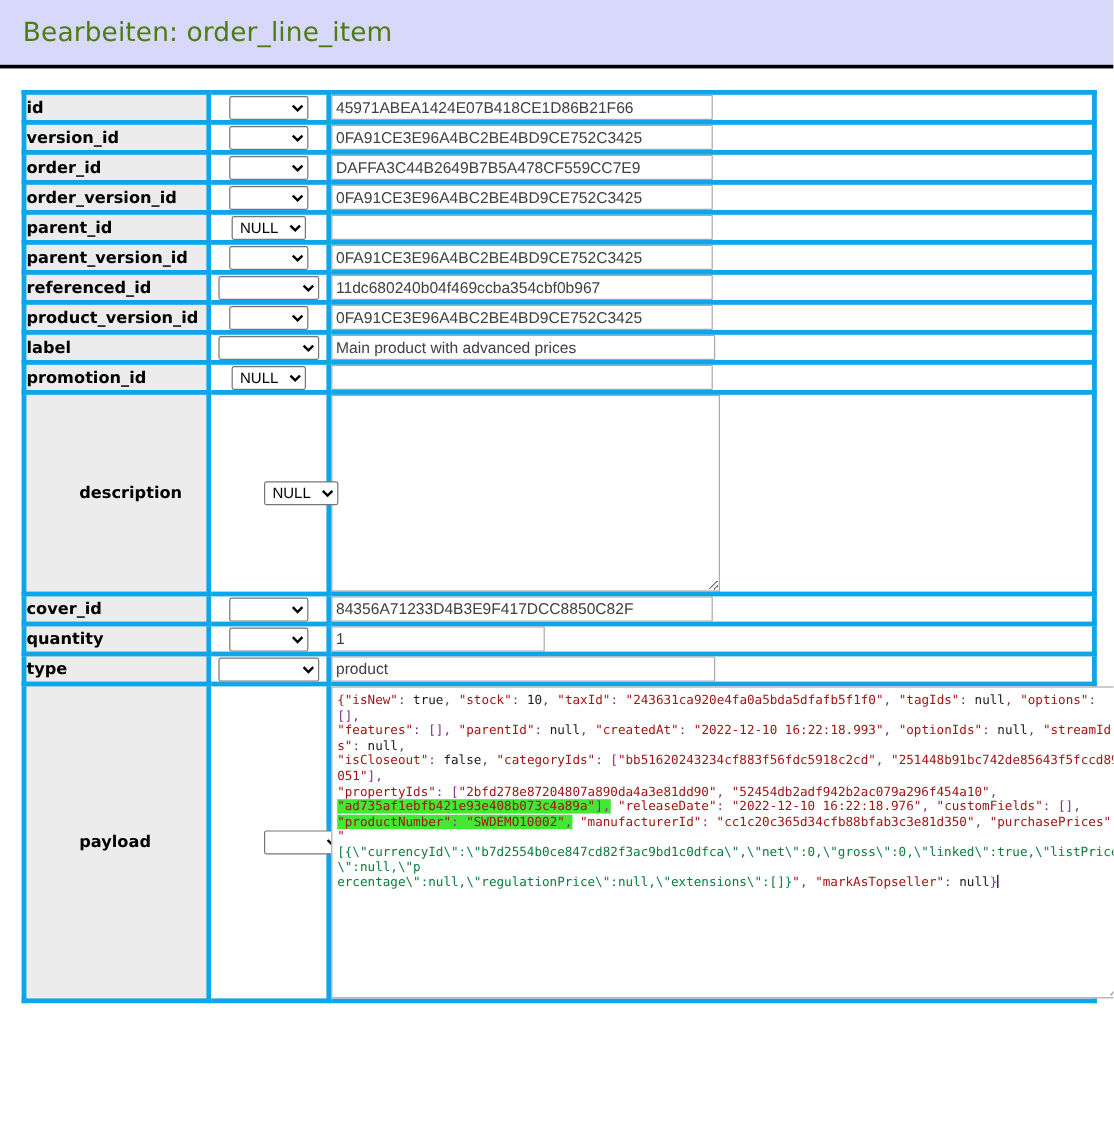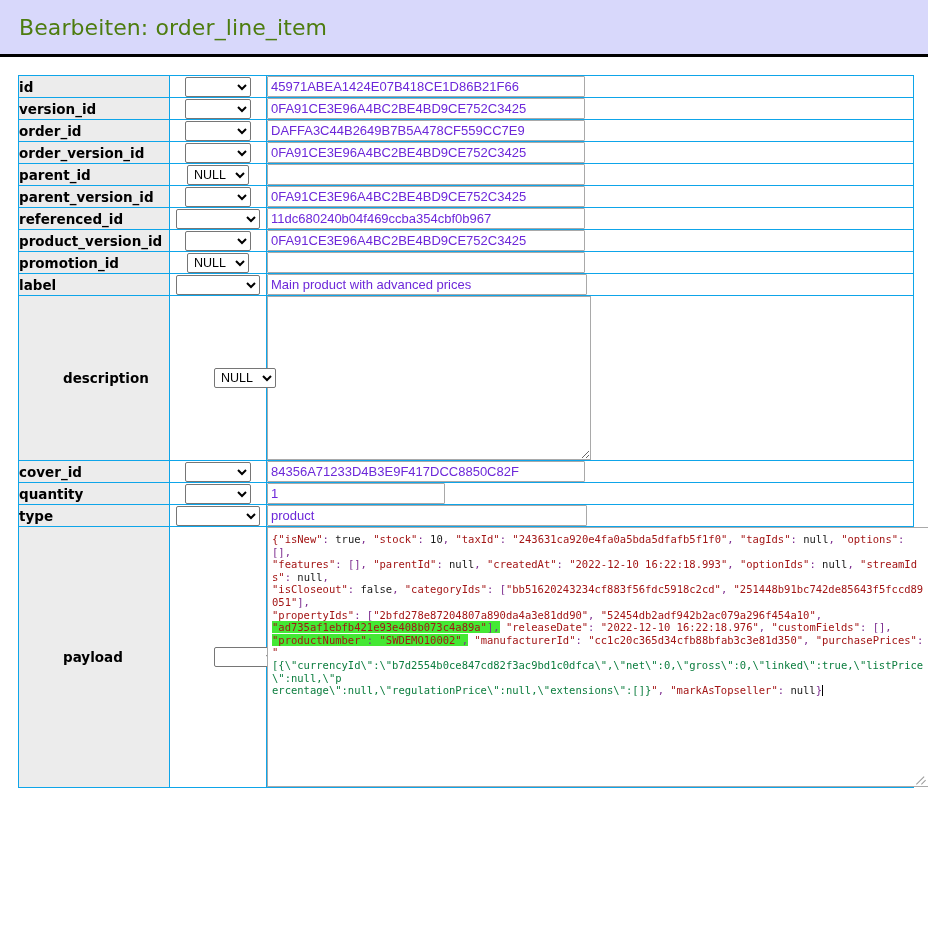--- a/index.html
+++ b/index.html
@@ -39,21 +39,21 @@
   .form-wrap {
     padding: 18px 14px 0 18px;
     box-sizing: border-box;
   }
   table.edit-table {
     border-collapse: collapse;
     width: 896px;
     table-layout: fixed;
   }
   table.edit-table td {
-    border: 1px solid #0ea5e9;
+    border: 4px solid #0ea5e9;
     padding: 0;
     vertical-align: middle;
   }
   td.col-name {
     width: 150px;
     background: #ececec;
     font-weight: bold;
     font-size: 13.5px;
     padding: 5px 0 5px 7px;
     font-family: "DejaVu Sans", sans-serif;
@@ -91,21 +91,21 @@
   select.fn.wider { width: 84px; }
 
   input.val {
     font-family: "Liberation Sans", sans-serif;
     font-size: 13px;
     height: 21px;
     box-sizing: border-box;
     border: 1px solid #a9a9a9;
     border-radius: 1px;
     background: #ffffff;
-    color: #6d28d9;
+    color: #404040;
     padding: 1px 3px;
   }
   input.w-long  { width: 318px; }
   input.w-short { width: 178px; }
   input.w-mid   { width: 320px; }
 
   textarea.val {
     font-family: "Liberation Sans", sans-serif;
     font-size: 13px;
     border: 1px solid #a9a9a9;
@@ -260,36 +260,36 @@
         <td class="col-name">product_version_id</td>
         <td class="col-func">
           <select class="fn wide"><option></option></select>
         </td>
         <td class="col-val">
           <input class="val w-long" type="text" value="0FA91CE3E96A4BC2BE4BD9CE752C3425" style="">
         </td>
       </tr>
 
       <tr>
+        <td class="col-name">label</td>
+        <td class="col-func">
+          <select class="fn wider"><option></option></select>
+        </td>
+        <td class="col-val">
+          <input class="val w-mid" type="text" value="Main product with advanced prices" style="">
+        </td>
+      </tr>
+
+      <tr>
         <td class="col-name">promotion_id</td>
         <td class="col-func">
           <select class="fn narrow"><option>NULL</option></select>
         </td>
         <td class="col-val">
           <input class="val w-long" type="text" value="" style="">
-        </td>
-      </tr>
-
-      <tr>
-        <td class="col-name">label</td>
-        <td class="col-func">
-          <select class="fn wider"><option></option></select>
-        </td>
-        <td class="col-val">
-          <input class="val w-mid" type="text" value="Main product with advanced prices" style="">
         </td>
       </tr>
 
       <tr class="tall">
         <td class="col-name">description</td>
         <td class="col-func">
           <select class="fn narrow"><option>NULL</option></select>
         </td>
         <td class="col-val">
           <textarea class="val desc" style=""></textarea>

